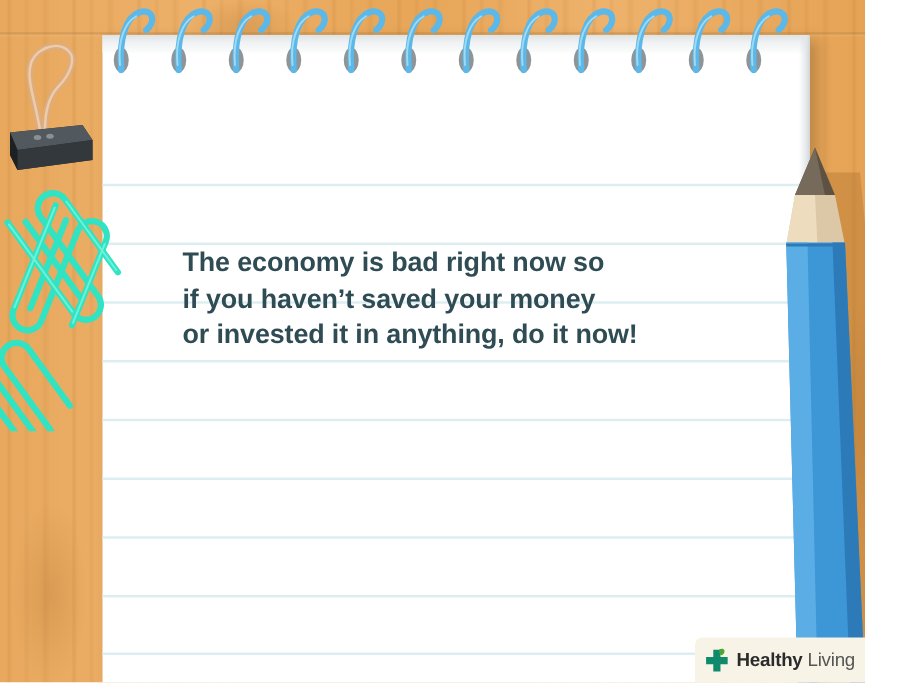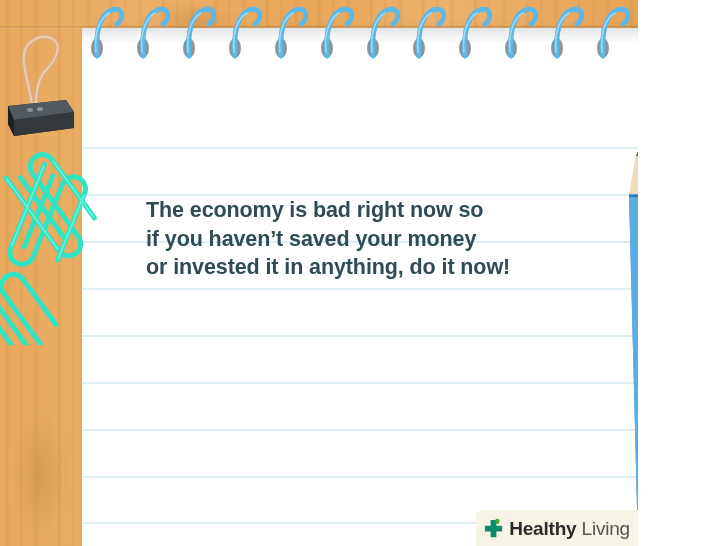--- a/index.html
+++ b/index.html
@@ -2,21 +2,21 @@
 <html><head>
 <meta charset="utf-8">
 <style>
   html, body {
     margin: 0;
     padding: 0;
     background: #ffffff;
   }
   #scene {
     position: relative;
-    width: 638px;
+    width: 692px;
     height: 546px;
     overflow: hidden;
     font-family: "Liberation Sans", sans-serif;
   }
 
   
   .wood {
     position: absolute;
     inset: 0;
     background:
@@ -107,21 +107,21 @@
     bottom: 0;
     height: 36px;
     padding: 0 8px 0 6px;
     display: flex;
     align-items: center;
     gap: 4px;
     background: #f7f3e6;
     border-top-left-radius: 6px;
   }
   .logo-cross { width: 23px; height: 23px; flex: 0 0 auto; }
-  .logo-text { font-size: 19px; letter-spacing: -0.2px; line-height: 1; }
+  .logo-text { font-size: 15px; letter-spacing: -0.2px; line-height: 1; }
   .logo-bold { color: #2b2b2b; font-weight: bold; }
   .logo-light { color: #555555; font-weight: normal; }
 </style>
 </head>
 <body>
 
 <div id="scene">
 
   <div class="wood"></div>
   <div class="wood-plank-line" style="top:26px;"></div>

